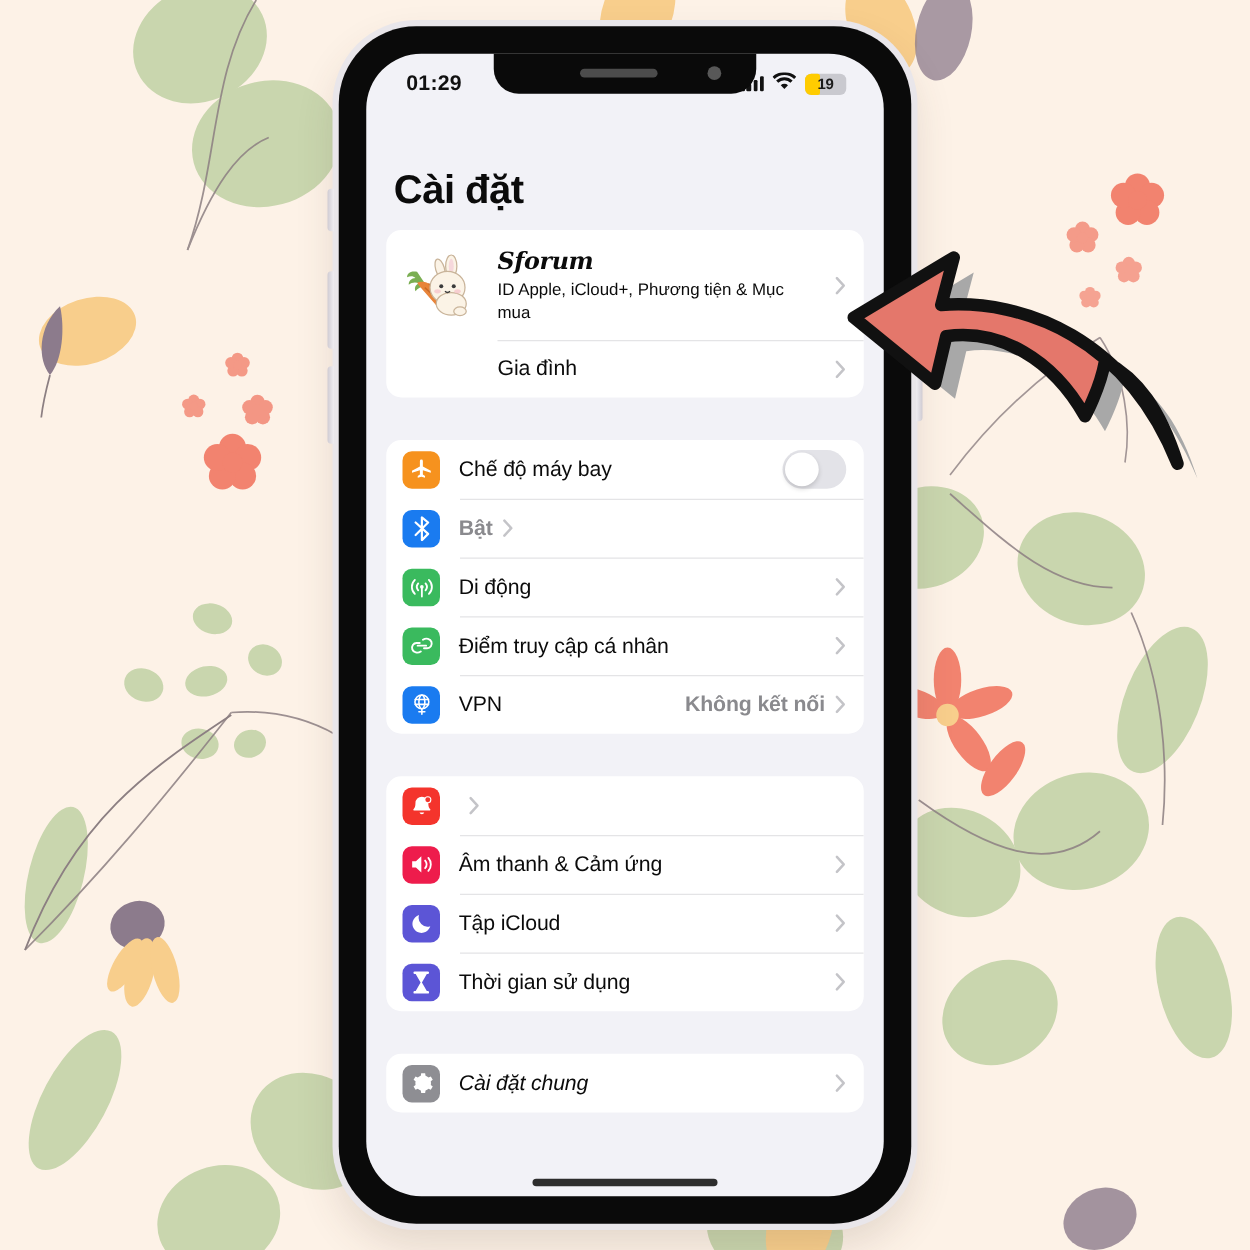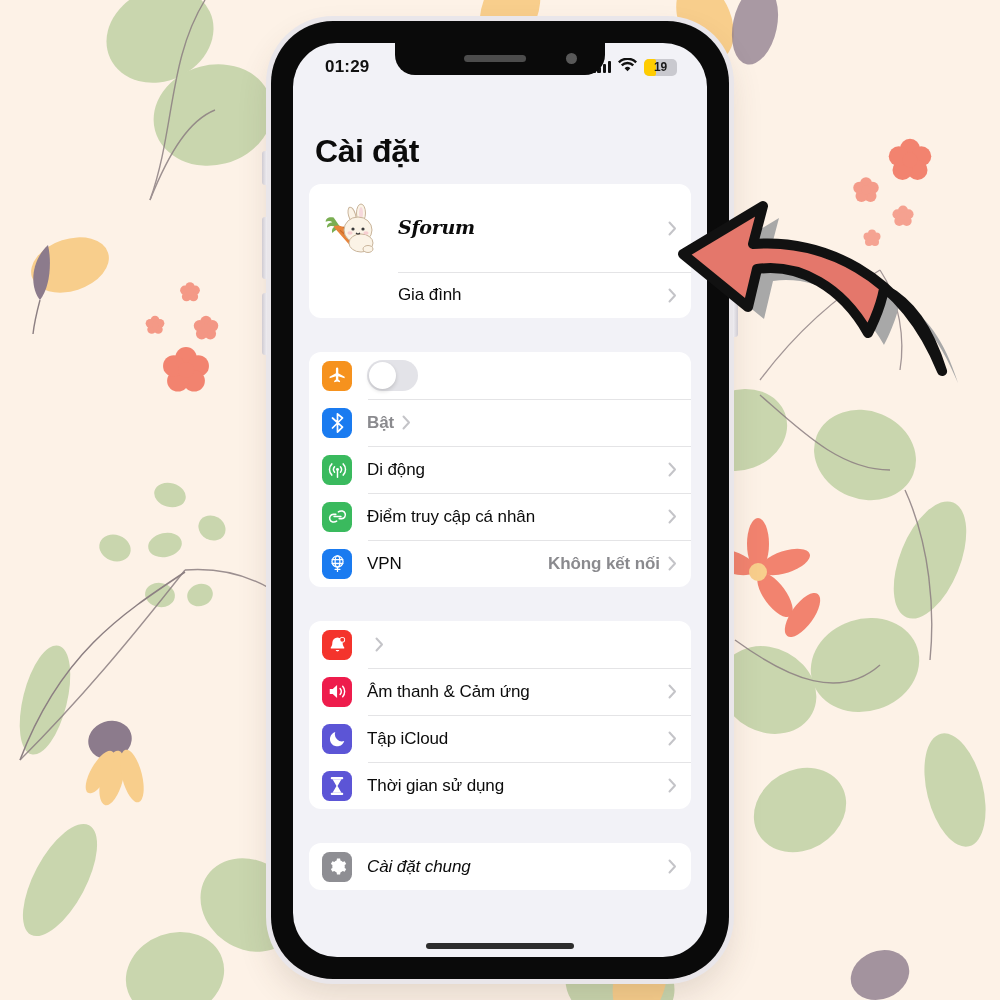--- a/index.html
+++ b/index.html
@@ -364,20 +364,21 @@
                   <circle cx="41" cy="32" r="1.6" fill="#3b3b3b"></circle>
                   <path d="M34 36q2 2 4 0" stroke="#3b3b3b" stroke-width="1.1" fill="none"></path>
                   <ellipse cx="28" cy="36" rx="2.6" ry="1.7" fill="#F6C6CC" opacity=".8"></ellipse>
                   <ellipse cx="44" cy="36" rx="2.6" ry="1.7" fill="#F6C6CC" opacity=".8"></ellipse>
                   <ellipse cx="46" cy="52" rx="5" ry="3.5" fill="#FBF3E6" stroke="#C9B49A" stroke-width="1"></ellipse>
                 </g>
               </svg>
             </div>
             <div id="appleid-texts">
               <div id="appleid-name">Sforum</div>
+              <div id="appleid-sub">ID Apple, iCloud+, Phương tiện &amp; Mục mua</div>
             </div>
             <span class="chev">
               <svg width="9" height="15" viewBox="0 0 9 15">
                   <path d="M1.5 1.5 7 7.5 1.5 13.5" stroke="currentColor" stroke-width="2" fill="none" stroke-linecap="round" stroke-linejoin="round"></path>
                 </svg>
             </span>
           </div>
           <div class="row" id="row-family">
             <span class="label">Gia đình</span>
             <span class="chev">
@@ -389,20 +390,21 @@
         </div>
 
         <div class="card">
 
           <div class="row">
             <span class="ico" style="background:#F6921E">
               <svg width="19" height="19" viewBox="0 0 24 24" fill="#fff">
                   <path d="M21 15.5v-2l-8-4.5V3.5a1.5 1.5 0 0 0-3 0V9l-8 4.5v2l8-2.5v4.2l-2.2 1.6v1.7l3.7-1 3.7 1v-1.7L13 17.2V13z"></path>
                 </svg>
             </span>
+            <span class="label">Chế độ máy bay</span>
             <span class="toggle">
                 <span class="knob"></span>
               </span>
           </div>
 
 
           <div class="row">
             <span class="ico" style="background:#1A7BF0">
               <svg width="13" height="20" viewBox="0 0 14 22" fill="none" stroke="#fff" stroke-width="1.9" stroke-linejoin="round" stroke-linecap="round">
                 <path d="M7 1v20l5.5-5.5L1.5 5.5M1.5 16.5l11-11L7 1"></path>

